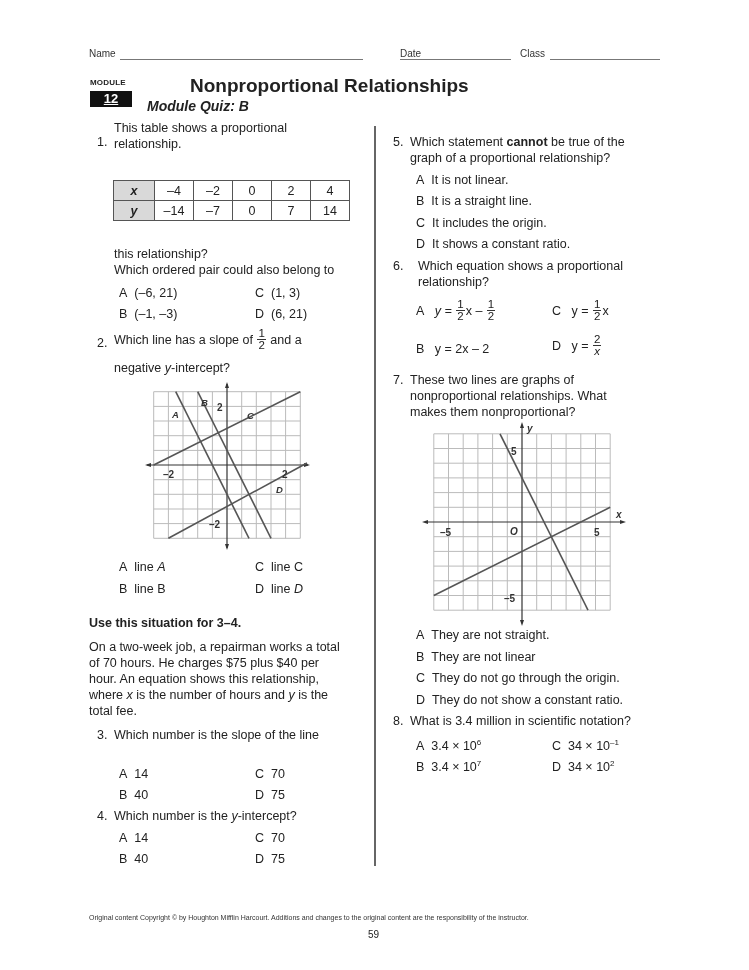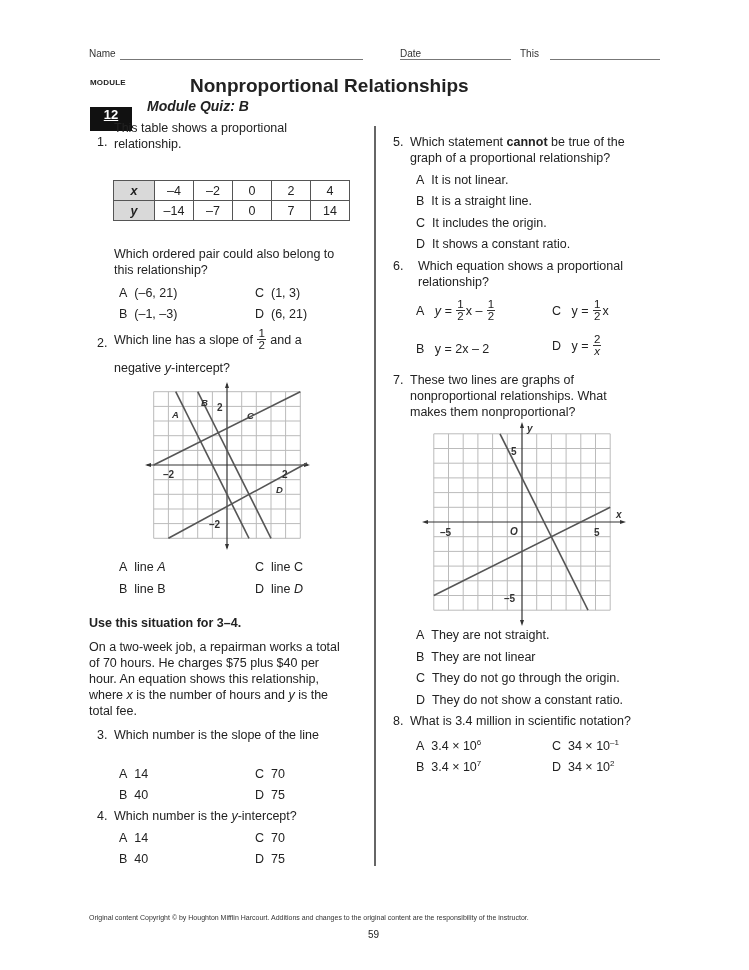--- a/index.html
+++ b/index.html
@@ -25,25 +25,25 @@
   .foot{font-size:7px;color:#333;}
   .pg{font-size:10px;}
 </style>
 </head>
 <body>
 
 <div class="abs hdr-label" style="left:89px;top:48px;">Name</div>
 <div class="abs hdr-line" style="left:120px;top:59px;width:243px;"></div>
 <div class="abs hdr-label" style="left:390px;top:48px;margin-left:10px;">Date</div>
 <div class="abs hdr-line" style="left:400px;top:59px;width:111px;"></div>
-<div class="abs hdr-label" style="left:520px;top:48px;">This</div>
+<div class="abs hdr-label" style="left:520px;top:48px;">Class</div>
 <div class="abs hdr-line" style="left:550px;top:59px;width:110px;"></div>
 
 <div class="abs mod-small" style="left:90px;top:78px;">MODULE</div>
-<div class="abs mod-box" style="left:90px;top:107px;width:42px;height:24px;text-decoration:underline;">12</div>
+<div class="abs mod-box" style="left:90px;top:91px;width:42px;height:16px;text-decoration:underline;">12</div>
 <div class="abs title" style="left:146px;top:75px;margin-left:44px;">Nonproportional Relationships</div>
 <div class="abs subtitle" style="left:147px;top:98px;">Module Quiz: B</div>
 
 <div class="abs divider" style="left:374px;top:126px;height:740px;"></div>
 
 <div class="abs q" style="left:97px;top:134px;">1.</div>
 <div class="abs q" style="left:114px;top:120px;">
   <div>This table shows a proportional</div>
   <div>relationship.</div>
 </div>
@@ -61,22 +61,22 @@
     <td class="hd">y</td>
     <td>–14</td>
     <td>–7</td>
     <td>0</td>
     <td>7</td>
     <td>14</td>
   </tr>
 </tbody>
   </table>
 <div class="abs q" style="left:114px;top:246px;">
+  <div>this relationship?</div>
   <div>Which ordered pair could also belong to</div>
-  <div>this relationship?</div>
 </div>
 <div class="abs opt" style="left:119px;top:285px;"><span>A</span>&nbsp;&nbsp;<span>(–6, 21)</span></div>
 <div class="abs opt" style="left:119px;top:306px;"><span>B</span>&nbsp;&nbsp;<span>(–1, –3)</span></div>
 <div class="abs opt" style="left:255px;top:285px;"><span>C</span>&nbsp;&nbsp;<span>(1, 3)</span></div>
 <div class="abs opt" style="left:255px;top:306px;"><span>D</span>&nbsp;&nbsp;<span>(6, 21)</span></div>
 
 <div class="abs q" style="left:97px;top:335px;">2.</div>
 <div class="abs q" style="left:114px;top:328px;display:flex;align-items:center;">
   <span>Which line has a slope of</span>&nbsp;
   <span class="frac">

